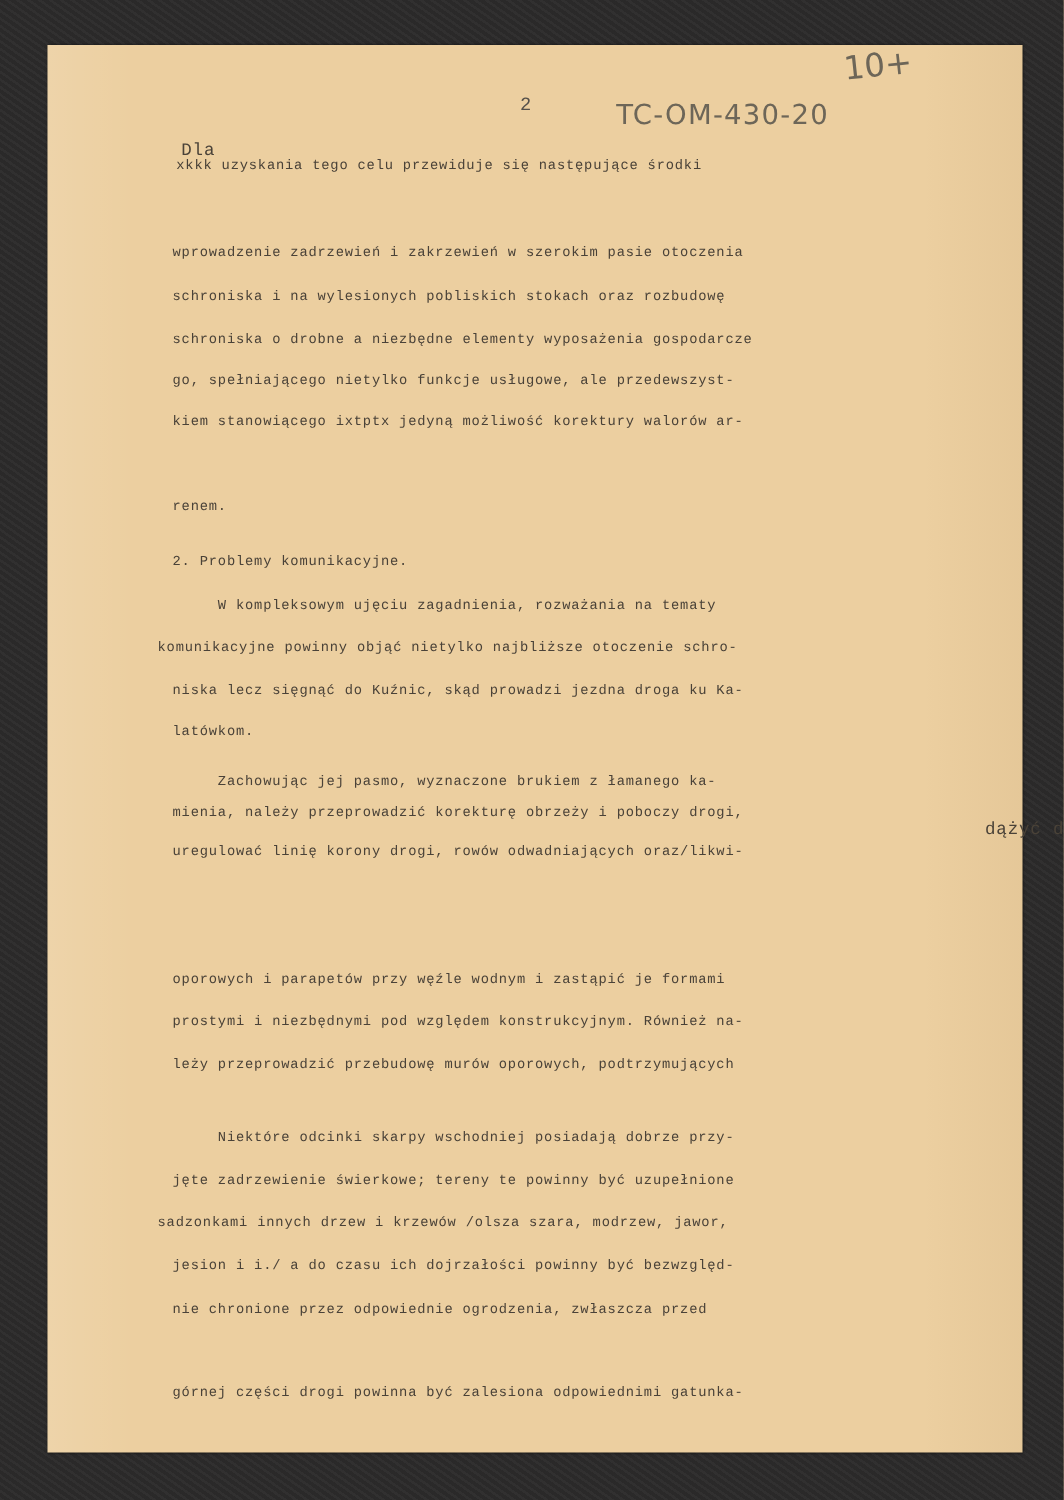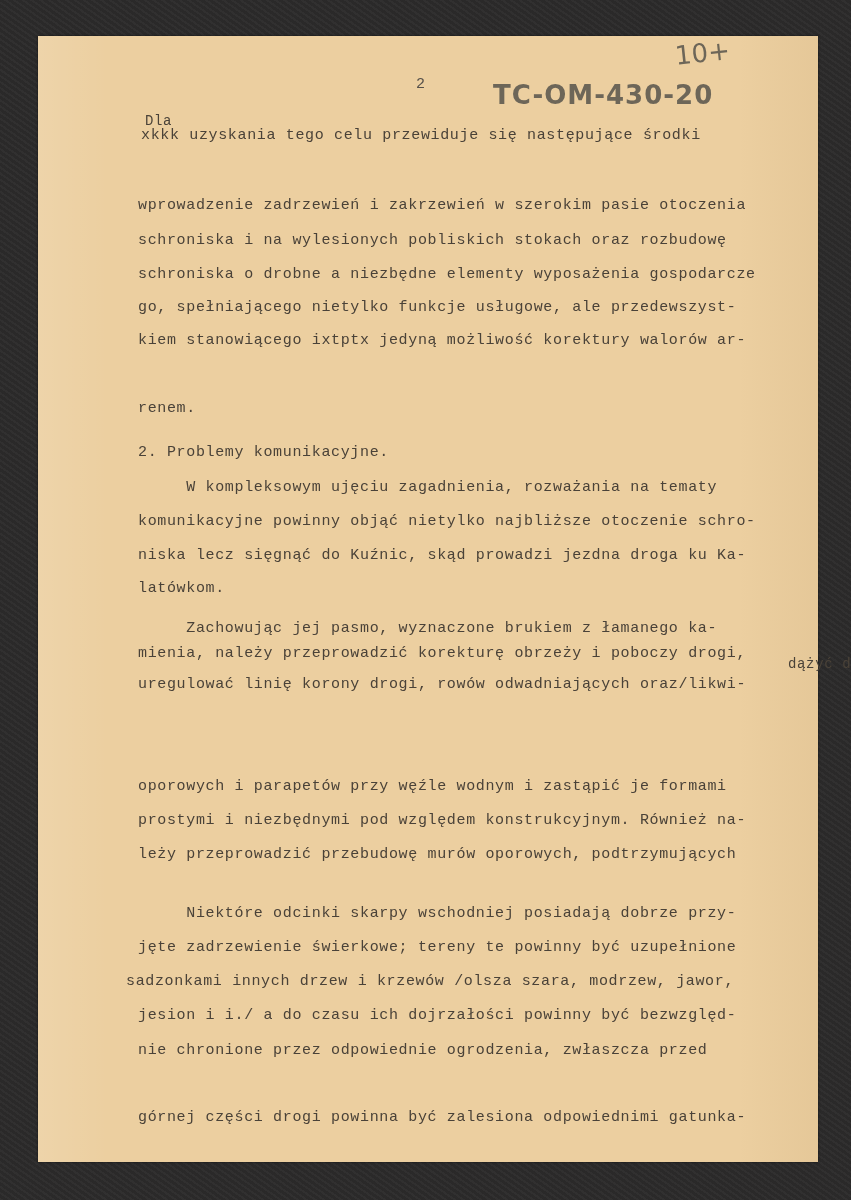--- a/index.html
+++ b/index.html
@@ -13,24 +13,24 @@
   .paper {
     position:absolute; left:38px; top:36px; width:780px; height:1126px;
     background:#eccfa0;
     background-image: linear-gradient(90deg, rgba(255,255,255,0.10) 0, rgba(255,255,255,0) 70px, rgba(0,0,0,0) 700px, rgba(120,80,30,0.06) 780px);
     box-shadow: 0 0 2px rgba(0,0,0,0.6);
   }
   .pencil {
     position:absolute; font-family:"DejaVu Sans", sans-serif; color:#6d6658;
   }
   .page-no { position:absolute; left:378px; top:40px; font-size:15px; color:#55504a; }
-  .sig { left:455px; top:44px; font-size:26px; letter-spacing:1px; font-weight:bold; }
+  .sig { left:455px; top:44px; font-size:22px; letter-spacing:1px; font-weight:normal; }
   .folio { left:637px; top:2px; font-size:26px; transform:rotate(-6deg); }
   .line {
-    position:absolute; left:103px; white-space:pre; font-size:15px; color:#4a4238;
+    position:absolute; left:103px; white-space:pre; font-size:11px; color:#4a4238;
     letter-spacing:0.65px;
   }
   .above { font-size:14px; }
 </style>
 </head>
 <body>
 
 <div class="paper">
   <div class="page-no">2</div>
   <div class="pencil sig">TC-OM-430-20</div>
@@ -41,21 +41,21 @@
 
   <div class="line" style="top:91px">xkkk uzyskania tego celu przewiduje się następujące środki</div>
   <div class="line" style="top:161px;left:100px">wprowadzenie zadrzewień i zakrzewień w szerokim pasie otoczenia</div>
   <div class="line" style="top:196px;left:100px">schroniska i na wylesionych pobliskich stokach oraz rozbudowę</div>
   <div class="line" style="top:230px;left:100px">schroniska o drobne a niezbędne elementy wyposażenia gospodarcze</div>
   <div class="line" style="top:263px;left:100px">go, spełniającego nietylko funkcje usługowe, ale przedewszyst-</div>
   <div class="line" style="top:296px;left:100px">kiem stanowiącego ixtptx jedyną możliwość korektury walorów ar-</div>
   <div class="line" style="top:364px;left:100px">renem.</div>
   <div class="line" style="top:408px;left:100px">2. Problemy komunikacyjne.</div>
   <div class="line" style="top:443px;left:100px">     W kompleksowym ujęciu zagadnienia, rozważania na tematy</div>
-  <div class="line" style="top:477px;left:100px">komunikacyjne powinny objąć nietylko najbliższe otoczenie schro-</div>
+  <div class="line" style="top:477px;left:88px">komunikacyjne powinny objąć nietylko najbliższe otoczenie schro-</div>
   <div class="line" style="top:511px;left:100px">niska lecz sięgnąć do Kuźnic, skąd prowadzi jezdna droga ku Ka-</div>
   <div class="line" style="top:544px;left:100px">latówkom.</div>
   <div class="line" style="top:584px;left:100px">     Zachowując jej pasmo, wyznaczone brukiem z łamanego ka-</div>
   <div class="line" style="top:609px;left:100px">mienia, należy przeprowadzić korekturę obrzeży i poboczy drogi,</div>
   <div class="line" style="top:640px;left:100px">uregulować linię korony drogi, rowów odwadniających oraz/likwi-</div>
   <div class="line" style="top:742px;left:100px">oporowych i parapetów przy węźle wodnym i zastąpić je formami</div>
   <div class="line" style="top:776px;left:100px">prostymi i niezbędnymi pod względem konstrukcyjnym. Również na-</div>
   <div class="line" style="top:810px;left:100px">leży przeprowadzić przebudowę murów oporowych, podtrzymujących</div>
   <div class="line" style="top:869px;left:100px">     Niektóre odcinki skarpy wschodniej posiadają dobrze przy-</div>
   <div class="line" style="top:903px;left:100px">jęte zadrzewienie świerkowe; tereny te powinny być uzupełnione</div>

